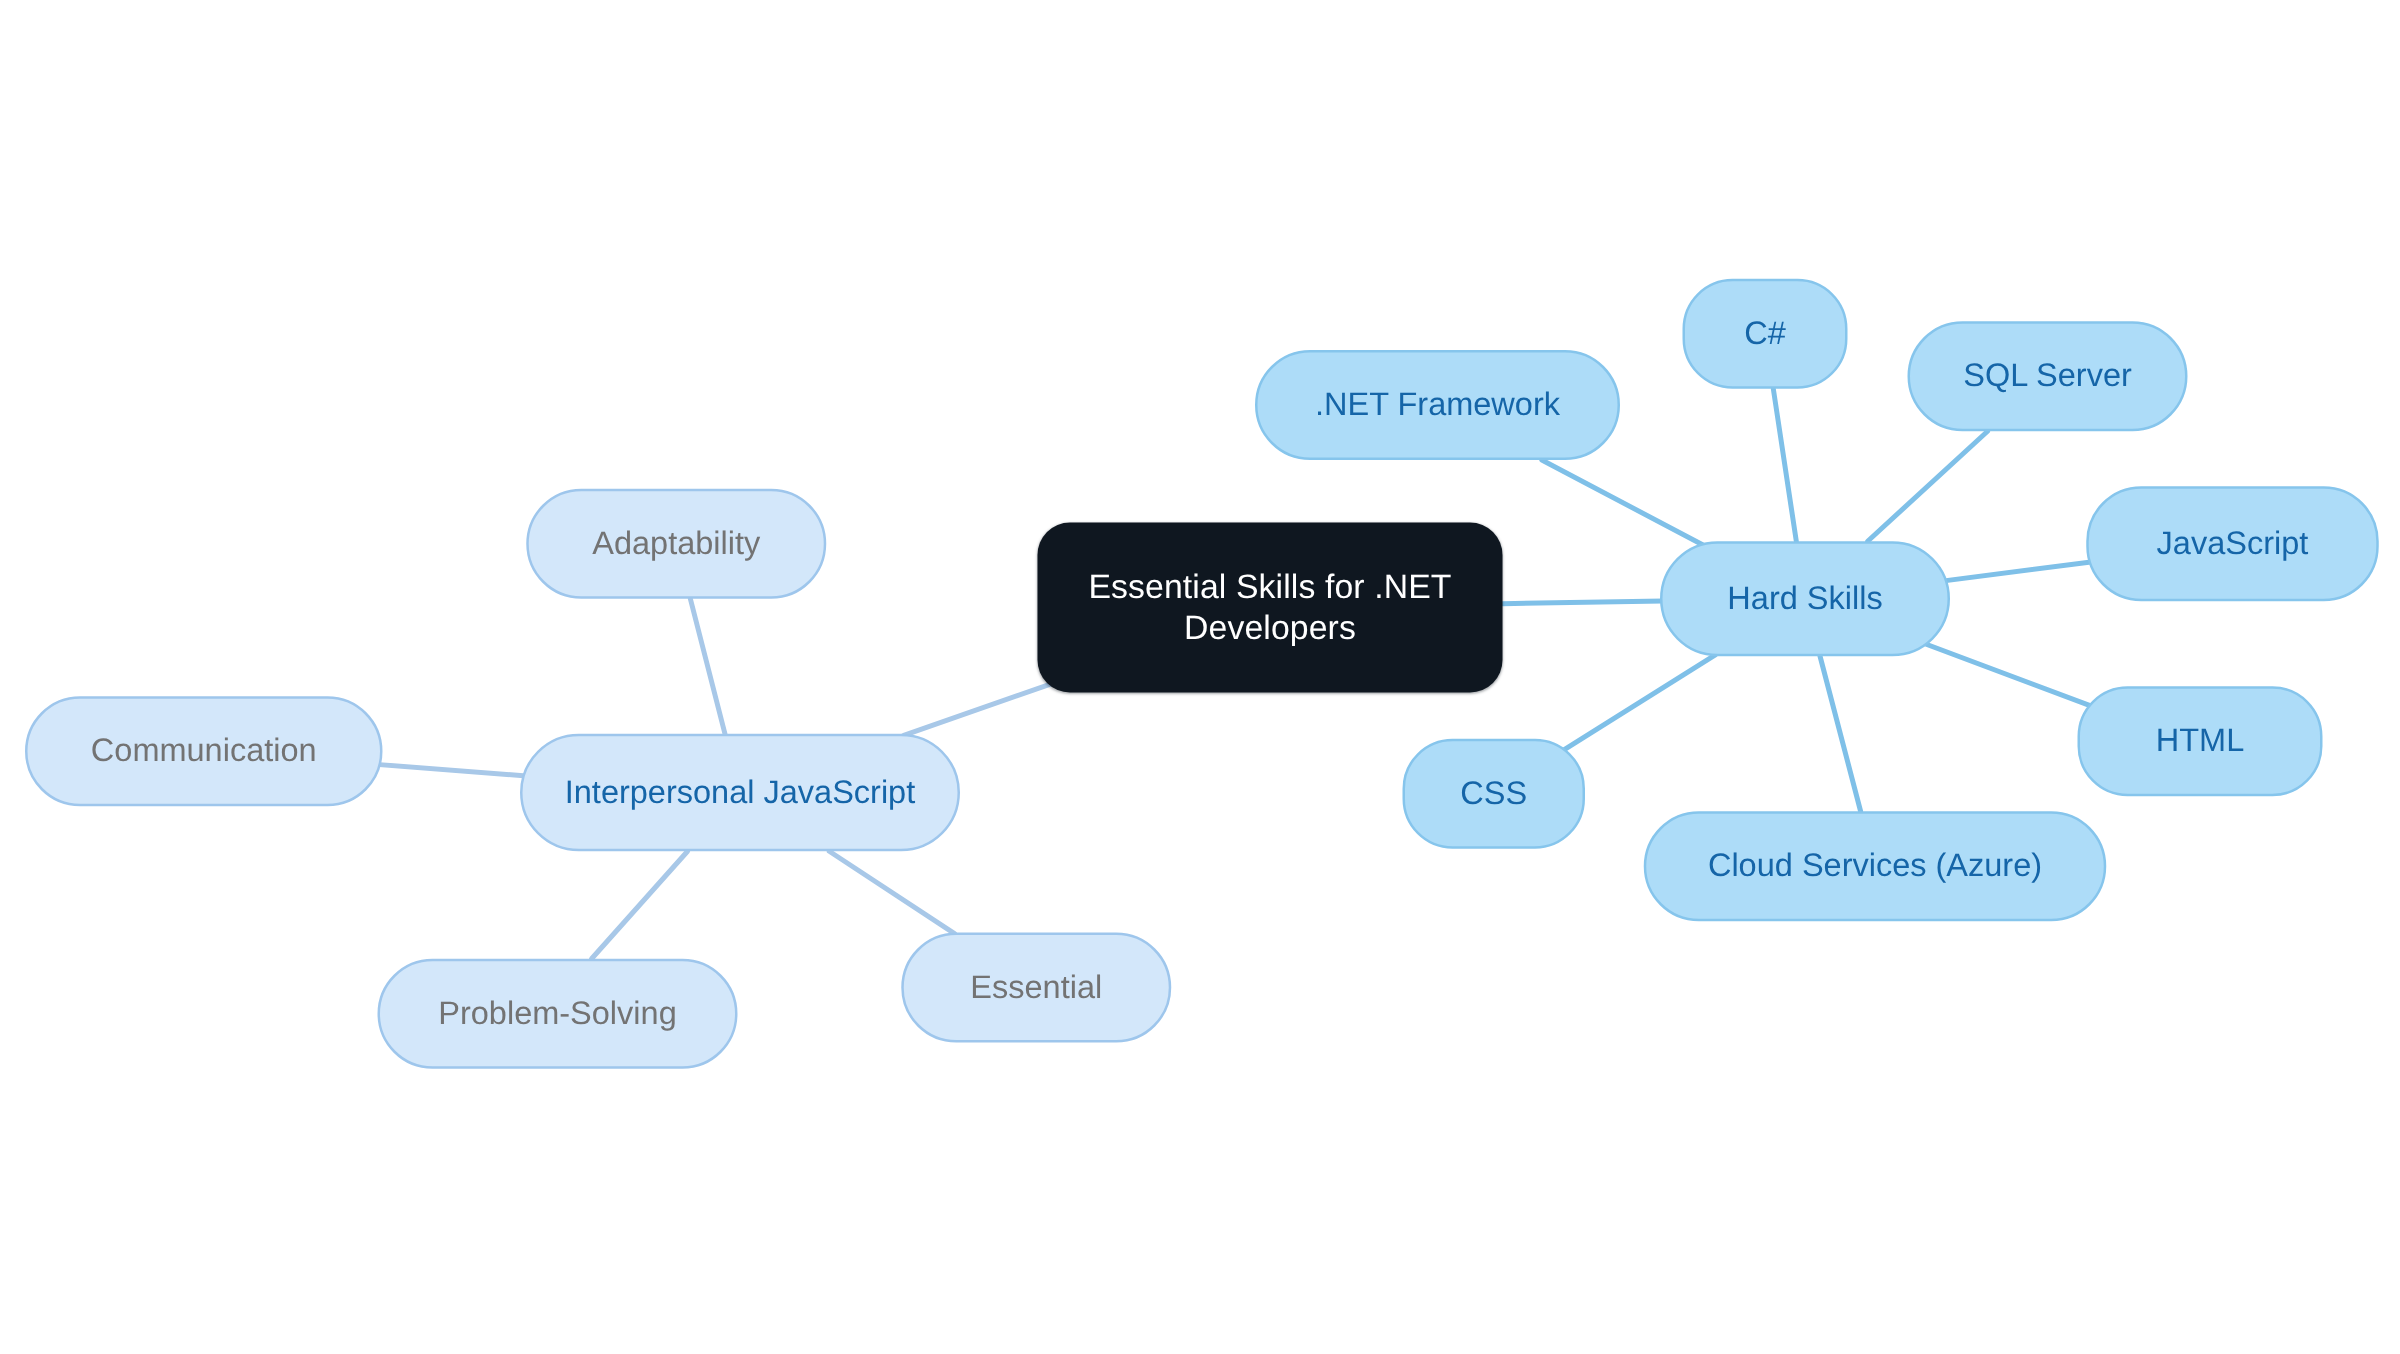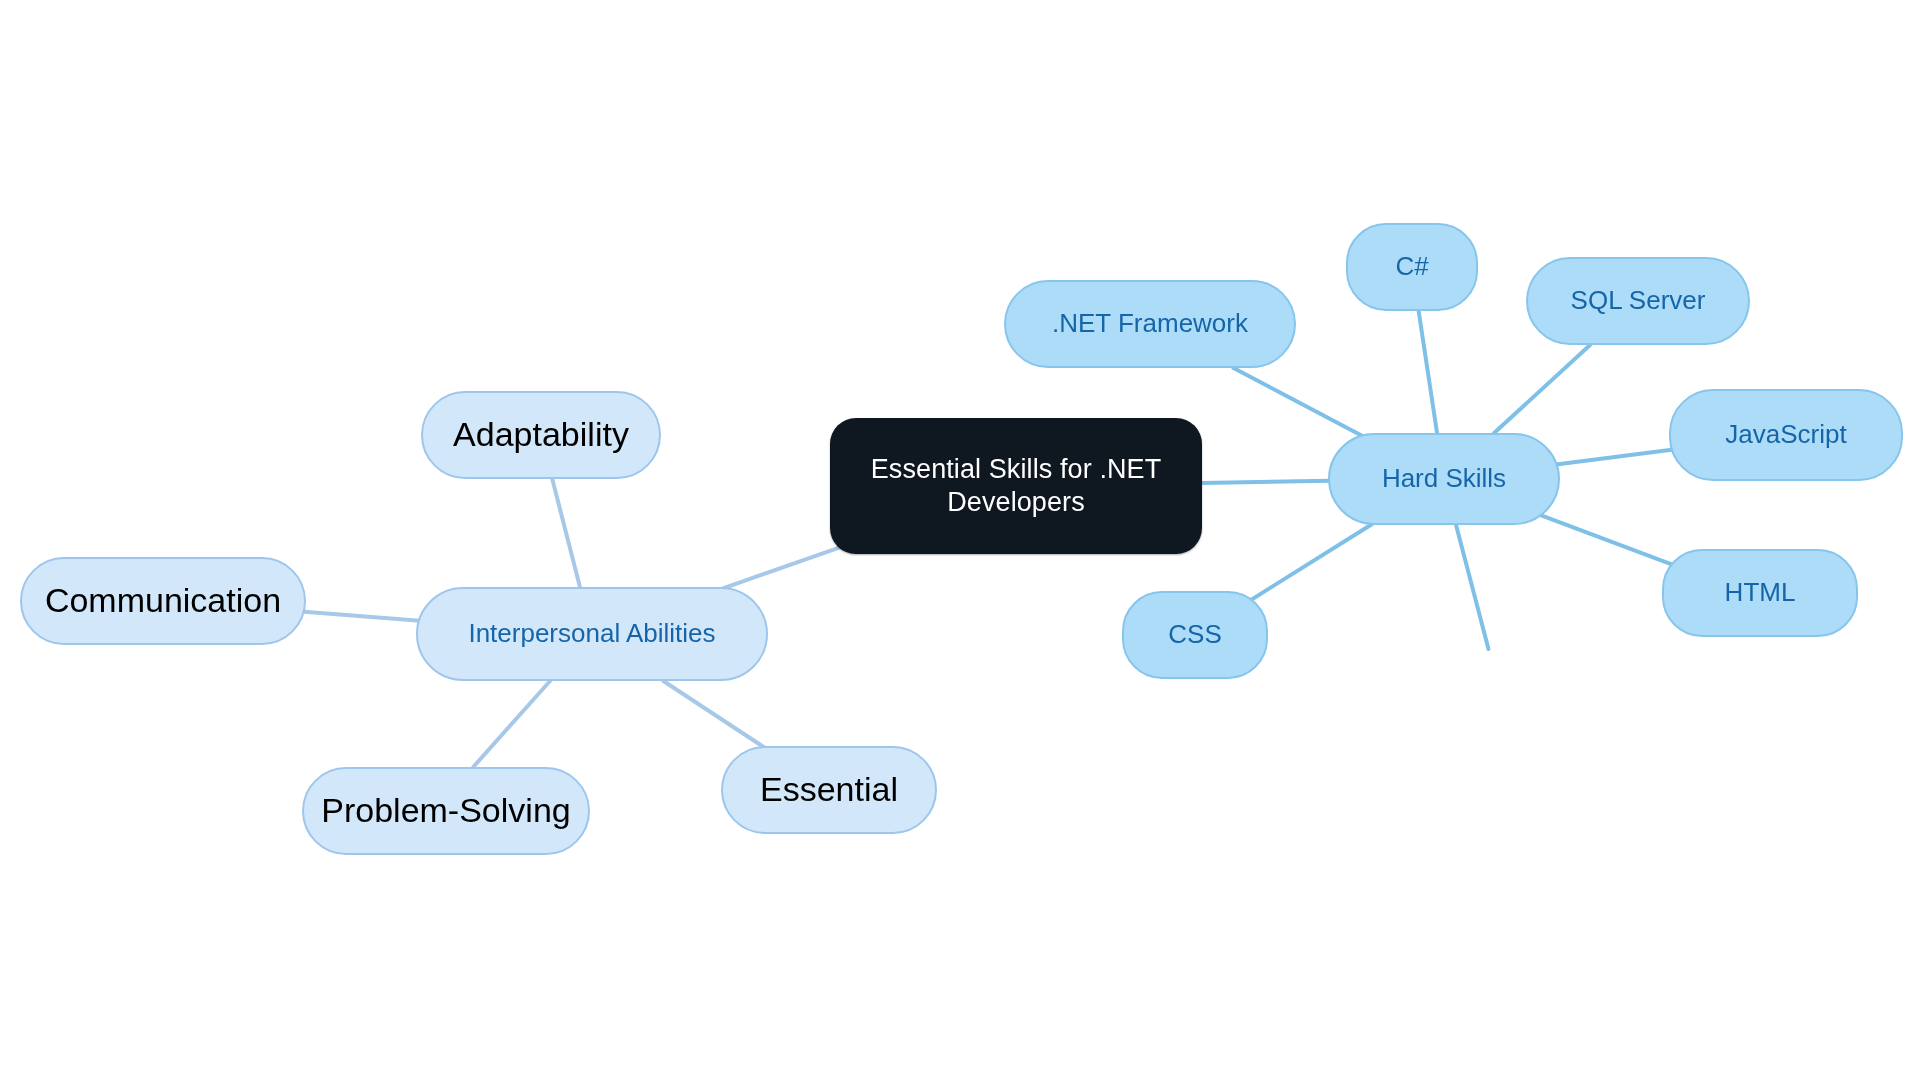--- a/index.html
+++ b/index.html
@@ -63,22 +63,22 @@
   }
   .node-branch-soft {
     background: #D3E7FA;
     border: 2px solid #9EC6EC;
     color: #1565A8;
     font-size: 26px;
   }
   .node-leaf-soft {
     background: #D3E7FA;
     border: 2px solid #9EC6EC;
-    color: #000000;
-    font-size: 34px;
+    color: #737373;
+    font-size: 26px;
   }
 </style>
 </head>
 <body>
 
 <div id="canvas">
   <svg id="edge-layer" viewBox="0 0 1920 1083" xmlns="http://www.w3.org/2000/svg">
       <line x1="1202" y1="482.9579439252336" x2="1330.4165626778206" y2="480.857673040316" stroke="#7FC0E8" stroke-width="4" stroke-linecap="round"></line>
       <line x1="862.8091034771156" y1="539.4722940693086" x2="723.0128800159212" y2="588.2690890510464" stroke="#A8C8E8" stroke-width="4" stroke-linecap="round"></line>
       <line x1="1363.9386166211245" y1="436.79076726623913" x2="1233.458064516129" y2="368" stroke="#7FC0E8" stroke-width="4" stroke-linecap="round"></line>
@@ -89,24 +89,25 @@
       <line x1="1456.03738317757" y1="525" x2="1488.4859813084113" y2="649" stroke="#7FC0E8" stroke-width="4" stroke-linecap="round"></line>
       <line x1="1372.2437871338657" y1="523.9556996269757" x2="1245.380111463586" y2="603.436556673416" stroke="#7FC0E8" stroke-width="4" stroke-linecap="round"></line>
       <line x1="579.9547738693467" y1="587" x2="552.2763819095477" y2="479" stroke="#A8C8E8" stroke-width="4" stroke-linecap="round"></line>
       <line x1="426.3186845848082" y1="621.1955892067884" x2="300.91823925202095" y2="611.5042198953553" stroke="#A8C8E8" stroke-width="4" stroke-linecap="round"></line>
       <line x1="550.045197740113" y1="681" x2="473.2768361581921" y2="767" stroke="#A8C8E8" stroke-width="4" stroke-linecap="round"></line>
       <line x1="663.4038461538462" y1="681" x2="763.6273921697552" y2="746.96992902313" stroke="#A8C8E8" stroke-width="4" stroke-linecap="round"></line>
     </svg>
 <div class="node node-root" style="left: 1016px; top: 486px; width: 372px; height: 136px; border-radius: 26px;"><span>Essential Skills for .NET
 Developers</span></div>
     <div class="node node-branch-hard" style="left: 1444px; top: 479px; width: 232px; height: 92px; border-radius: 46px;"><span>Hard Skills</span></div>
-    <div class="node node-branch-soft" style="left: 592px; top: 634px; width: 352px; height: 94px; border-radius: 47px;"><span>Interpersonal Abilities</span></div>
+    <div class="node node-branch-soft" style="left: 592px; top: 634px; width: 352px; height: 94px; border-radius: 47px;"><span>Interpersonal JavaScript</span></div>
     <div class="node node-leaf-hard" style="left: 1150px; top: 324px; width: 292px; height: 88px; border-radius: 44px;"><span>.NET Framework</span></div>
     <div class="node node-leaf-hard" style="left: 1412px; top: 267px; width: 132px; height: 88px; border-radius: 40px;"><span>C#</span></div>
     <div class="node node-leaf-hard" style="left: 1638px; top: 301px; width: 224px; height: 88px; border-radius: 44px;"><span>SQL Server</span></div>
     <div class="node node-leaf-hard" style="left: 1786px; top: 435px; width: 234px; height: 92px; border-radius: 44px;"><span>JavaScript</span></div>
     <div class="node node-leaf-hard" style="left: 1760px; top: 593px; width: 196px; height: 88px; border-radius: 40px;"><span>HTML</span></div>
+    <div class="node node-leaf-hard" style="left: 1500px; top: 693px; width: 370px; height: 88px; border-radius: 44px;"><span>Cloud Services (Azure)</span></div>
     <div class="node node-leaf-hard" style="left: 1195px; top: 635px; width: 146px; height: 88px; border-radius: 40px;"><span>CSS</span></div>
     <div class="node node-leaf-soft" style="left: 541px; top: 435px; width: 240px; height: 88px; border-radius: 44px;"><span>Adaptability</span></div>
     <div class="node node-leaf-soft" style="left: 163px; top: 601px; width: 286px; height: 88px; border-radius: 44px;"><span>Communication</span></div>
     <div class="node node-leaf-soft" style="left: 446px; top: 811px; width: 288px; height: 88px; border-radius: 44px;"><span>Problem-Solving</span></div>
     <div class="node node-leaf-soft" style="left: 829px; top: 790px; width: 216px; height: 88px; border-radius: 44px;"><span>Essential</span></div>
   </div>
 
 </body></html>

